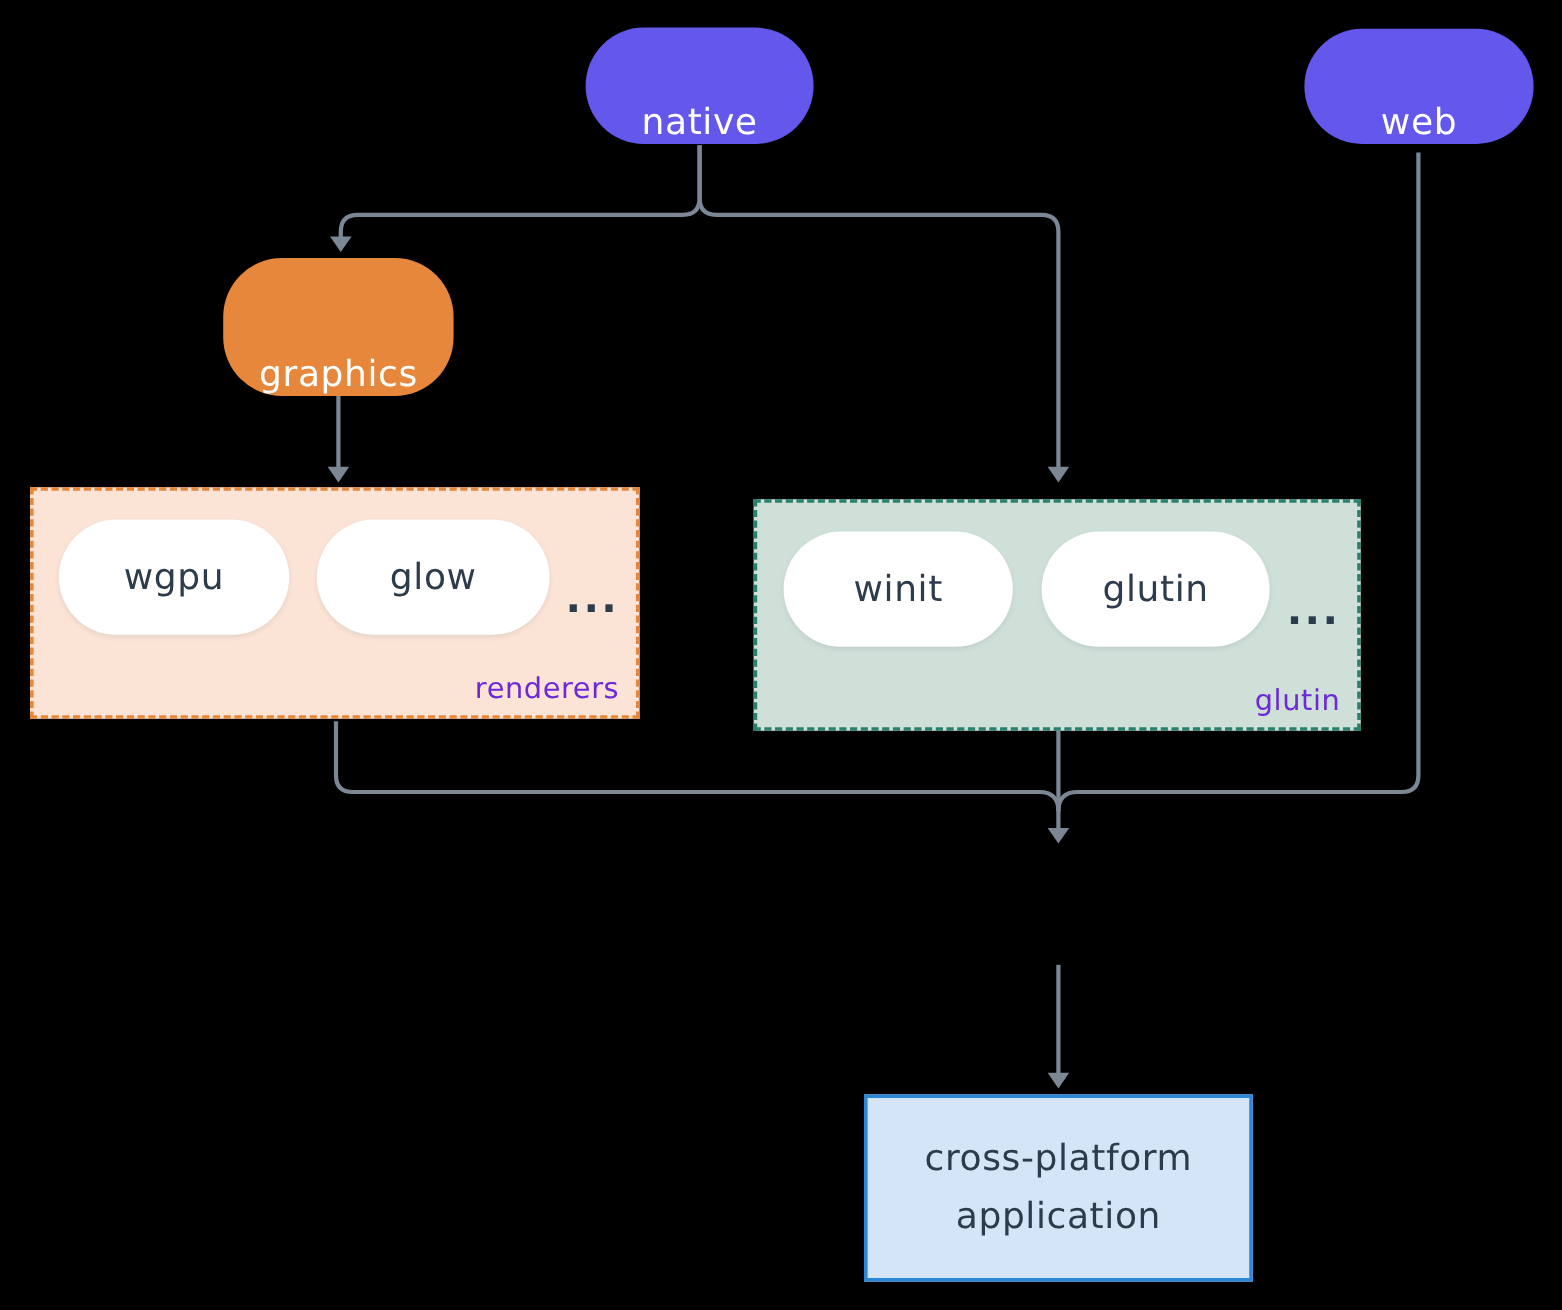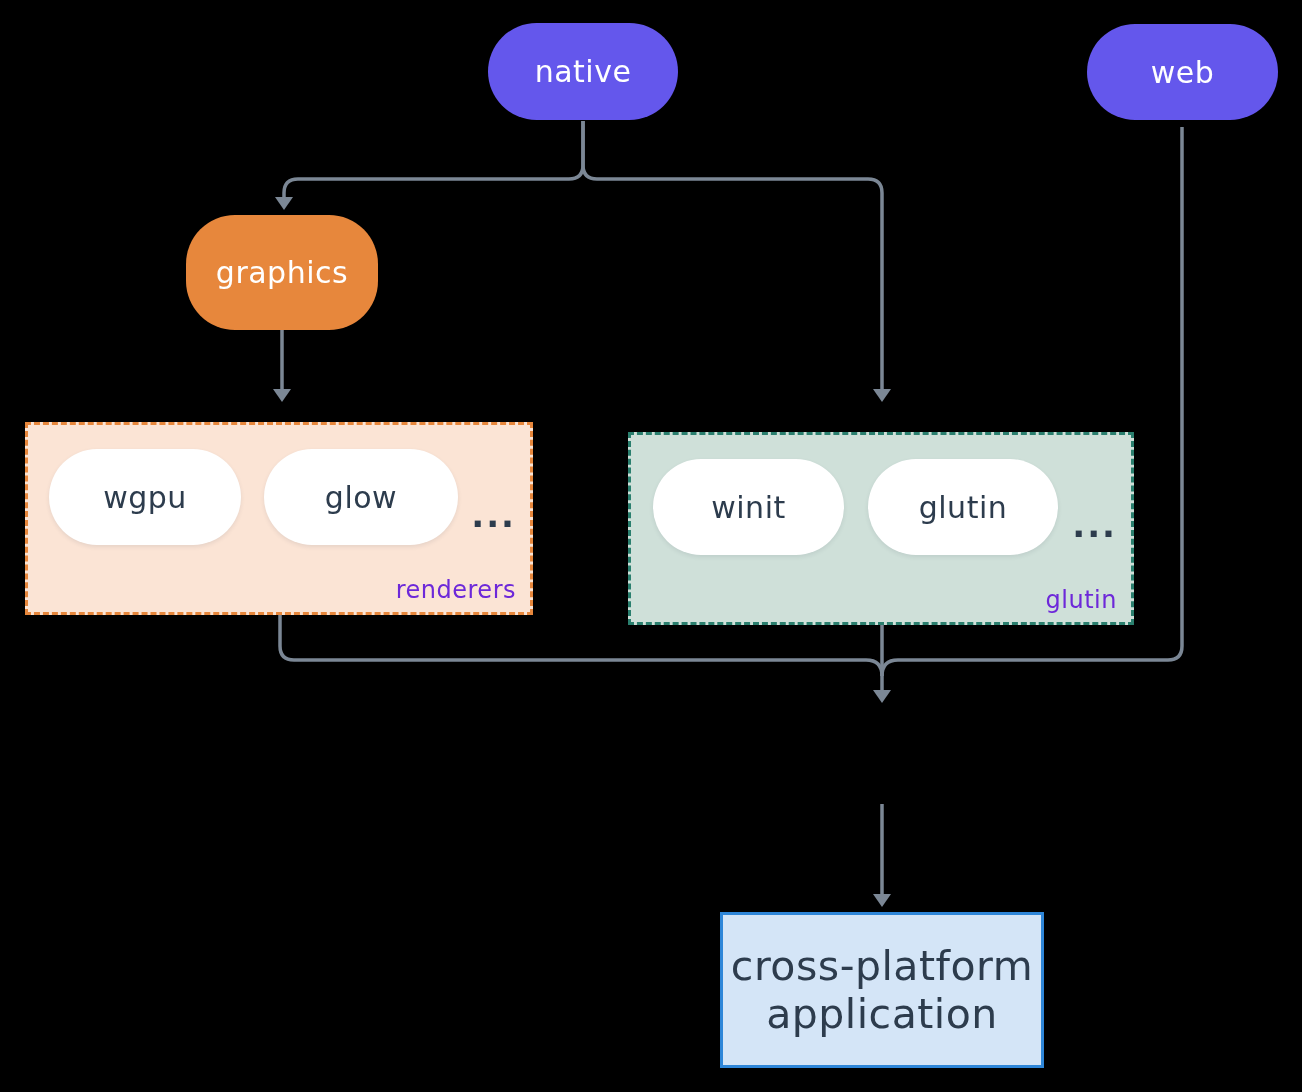--- a/index.html
+++ b/index.html
@@ -18,37 +18,36 @@
   .wires {
     position: absolute;
     left: 0; top: 0;
     width: 1302px; height: 1092px;
     z-index: 1;
   }
   .node {
     position: absolute;
     z-index: 2;
     display: flex;
-    align-items: center;
+    align-items: flex-end;
     justify-content: center;
     border-radius: 49px;
     color: #ffffff;
     font-size: 30px;
     letter-spacing: 0.5px;
   }
   .node-native   { left: 488px; top: 23px;  width: 190px; height: 97px; background: #6457ec; }
   .node-web      { left: 1087px; top: 24px; width: 191px; height: 96px; background: #6457ec; }
   .node-graphics { left: 186px; top: 215px; width: 192px; height: 115px; background: #e7873c; }
   .node-iced     { left: 787px; top: 708px; width: 190px; height: 95px; background: #2e89d8; }
 
   .group {
     position: absolute;
     z-index: 2;
     box-sizing: border-box;
-    margin-top: 16px;
   }
   .group-renderers {
     left: 25px; top: 406px; width: 508px; height: 193px;
     background: #fbe4d5;
     border: 3px dashed #e7873c;
   }
   .group-shells {
     left: 628px; top: 416px; width: 506px; height: 193px;
     background: #cfe0d9;
     border: 3px dashed #2a7f6e;
@@ -97,21 +96,21 @@
     left: 720px; top: 912px;
     width: 324px; height: 156px;
     box-sizing: border-box;
     background: #d4e5f7;
     border: 3px solid #2e86d8;
     display: flex;
     flex-direction: column;
     align-items: center;
     justify-content: center;
     color: #2d3c4d;
-    font-size: 41px;
+    font-size: 30px;
     line-height: 48px;
     letter-spacing: 0.5px;
     text-align: center;
   }
 
   .wire {
     stroke: #7b8795;
     stroke-width: 3.5;
     fill: none;
   }

